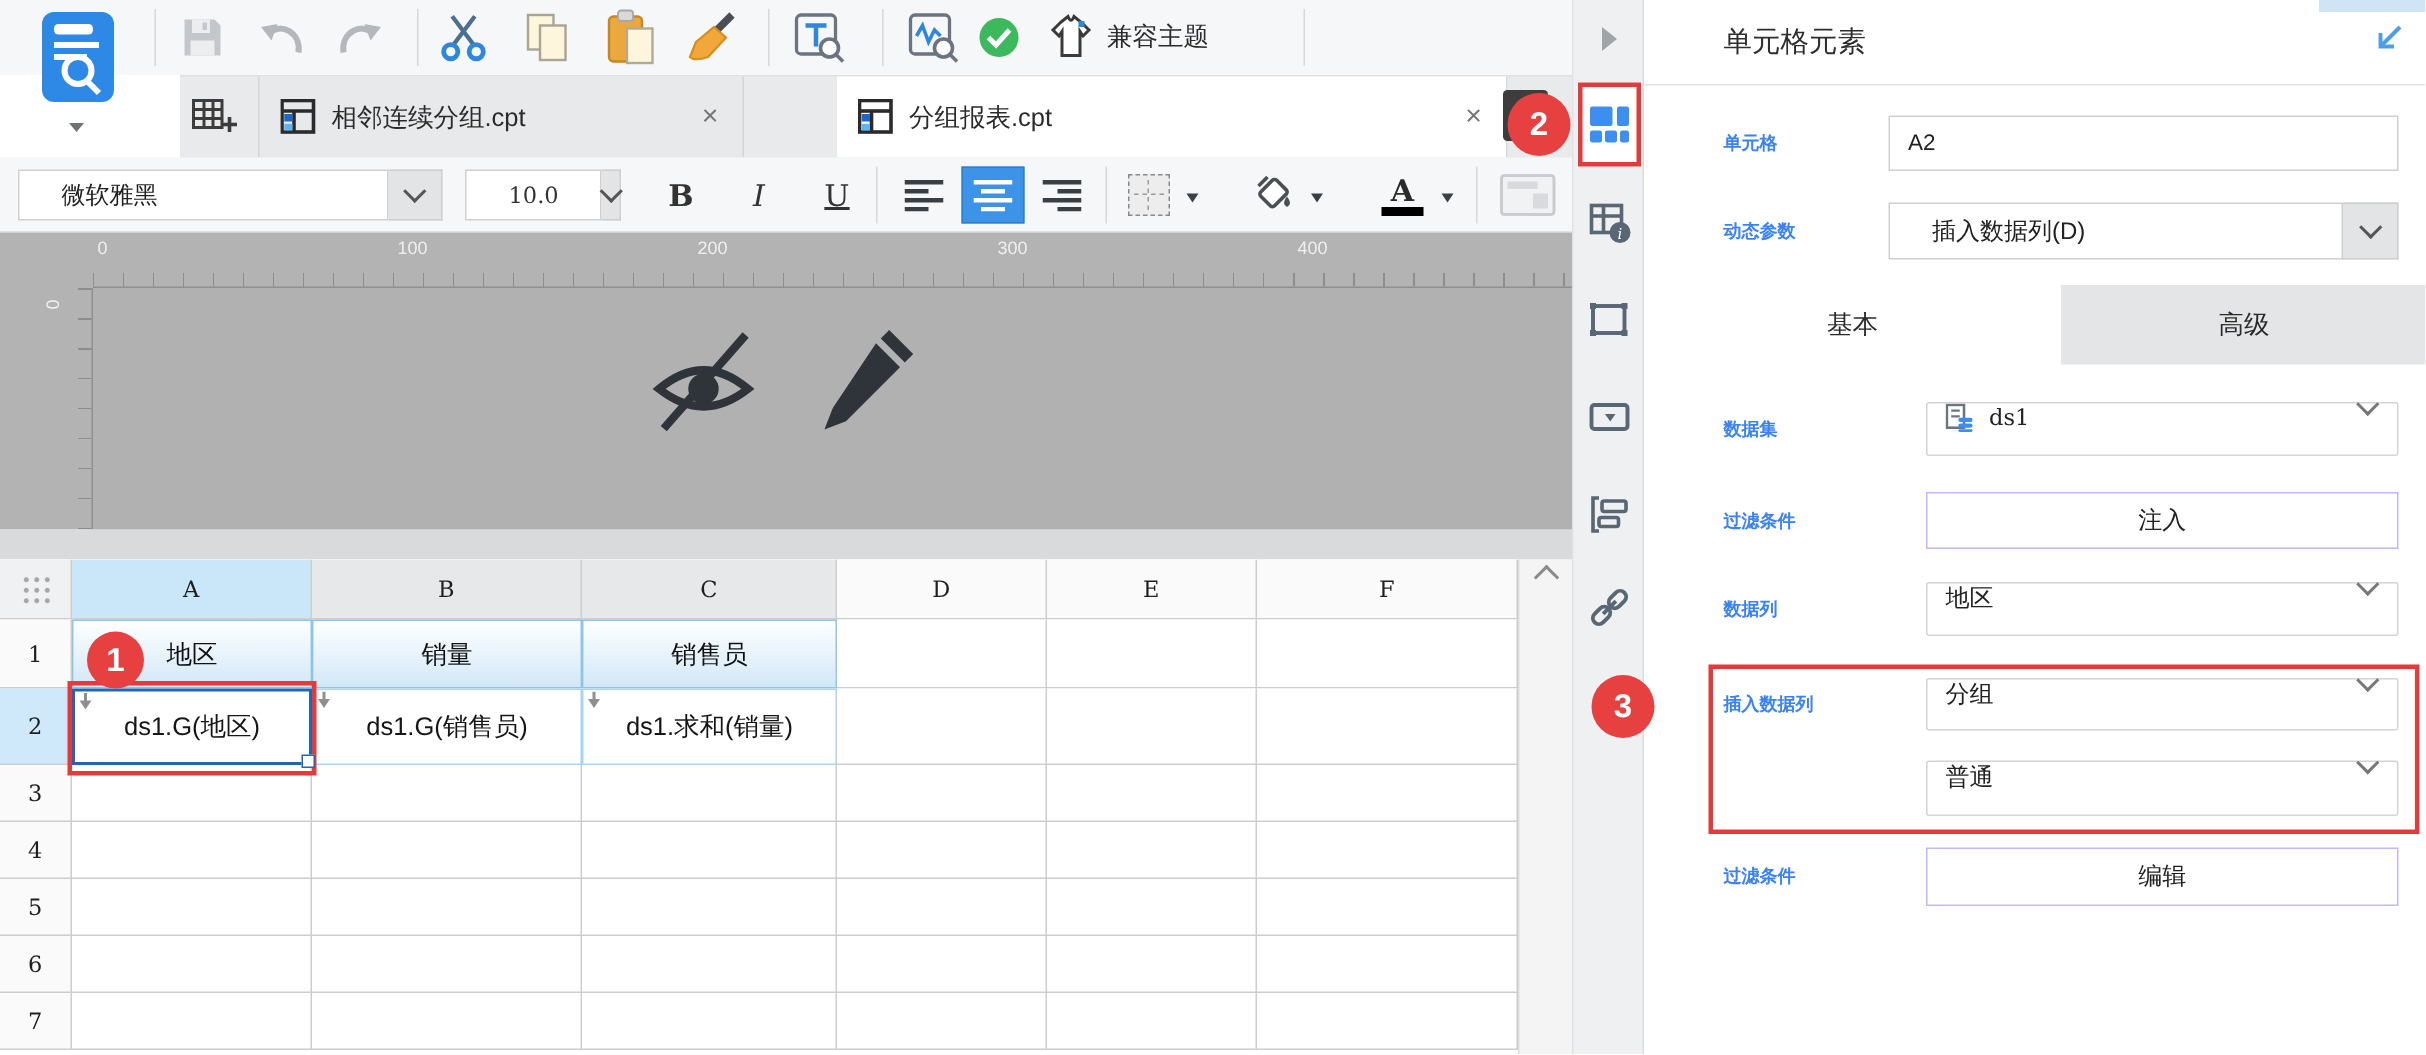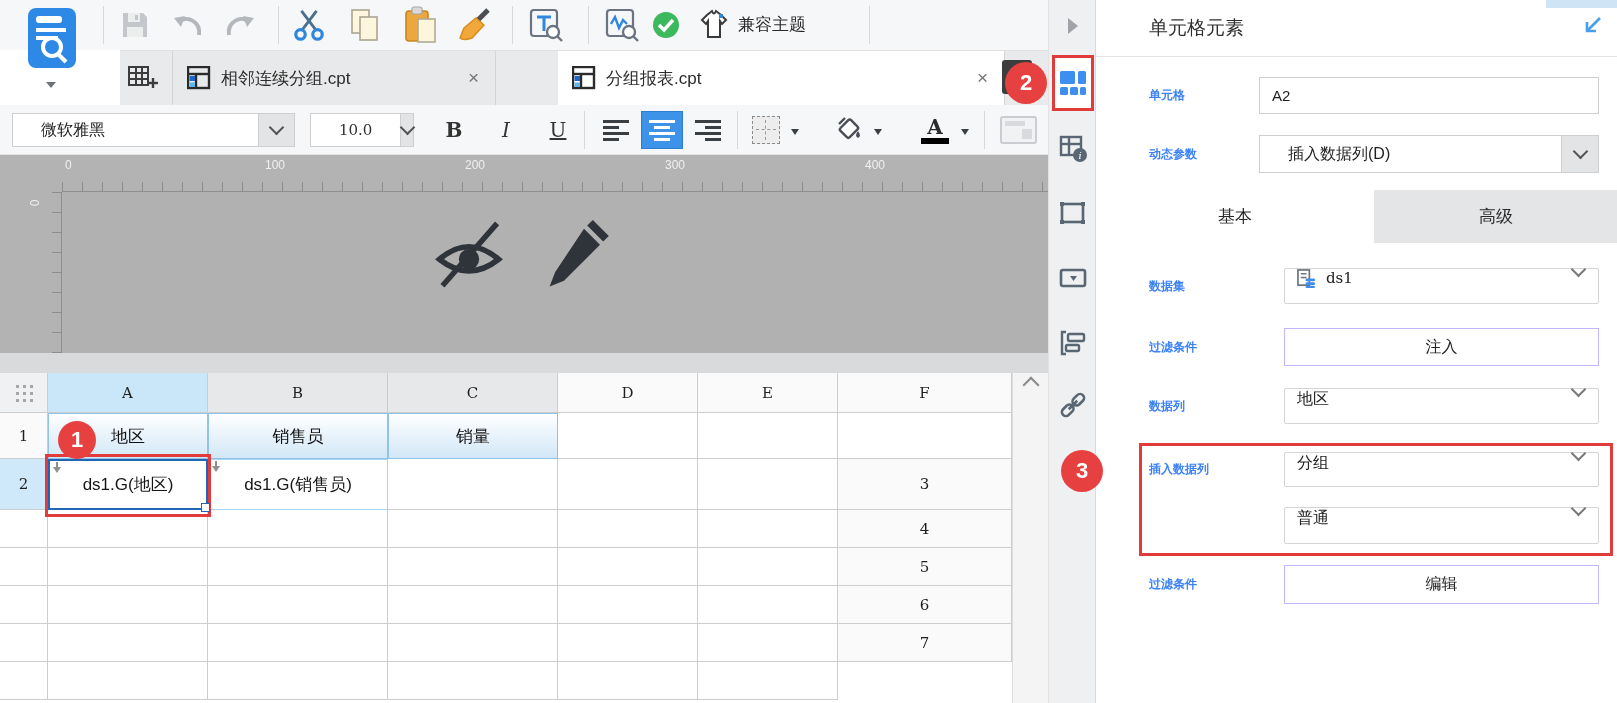--- a/index.html
+++ b/index.html
@@ -354,41 +354,48 @@
       </div>
     <div class="cell hd hd-sel">A</div>
     <div class="cell hd hd-gray">B</div>
     <div class="cell hd hd-gray">C</div>
     <div class="cell hd">D</div>
     <div class="cell hd">E</div>
     <div class="cell hd">F</div>
 
     <div class="cell hd">1</div>
     <div class="cell c-blue">地区</div>
+    <div class="cell c-blue">销量</div>
     <div class="cell c-blue">销售员</div>
-    <div class="cell c-blue">销量</div>
     <div class="cell"></div>
     <div class="cell"></div>
     <div class="cell"></div>
 
     <div class="cell hd" style="background:#cfe9fb;">2</div>
     <div class="cell c-data c-sel">
       <svg class="dm" width="10" height="12" viewBox="0 0 10 12">
         <line x1="5" y1="0" x2="5" y2="6" stroke="#8f8f8f" stroke-width="2"></line>
         <polygon points="1,5 9,5 5,11" fill="#8f8f8f"></polygon>
       </svg>
       <span>ds1.G(地区)</span>
       <div class="abs" style="right:-4px;bottom:-4px;width:7px;height:7px;background:#fff;border:1px solid #2166b4;z-index:26;"></div>
     </div>
     <div class="cell c-data">
       <svg class="dm" width="10" height="12" viewBox="0 0 10 12">
         <line x1="5" y1="0" x2="5" y2="6" stroke="#8f8f8f" stroke-width="2"></line>
         <polygon points="1,5 9,5 5,11" fill="#8f8f8f"></polygon>
       </svg>
       <span>ds1.G(销售员)</span>
+    </div>
+    <div class="cell c-data">
+      <svg class="dm" width="10" height="12" viewBox="0 0 10 12">
+        <line x1="5" y1="0" x2="5" y2="6" stroke="#8f8f8f" stroke-width="2"></line>
+        <polygon points="1,5 9,5 5,11" fill="#8f8f8f"></polygon>
+      </svg>
+      <span>ds1.求和(销量)</span>
     </div>
     <div class="cell"></div>
     <div class="cell"></div>
     <div class="cell"></div>
 
     <div class="cell hd">3</div>
     <div class="cell"></div>
       <div class="cell"></div>
     <div class="cell"></div>
       <div class="cell"></div>

